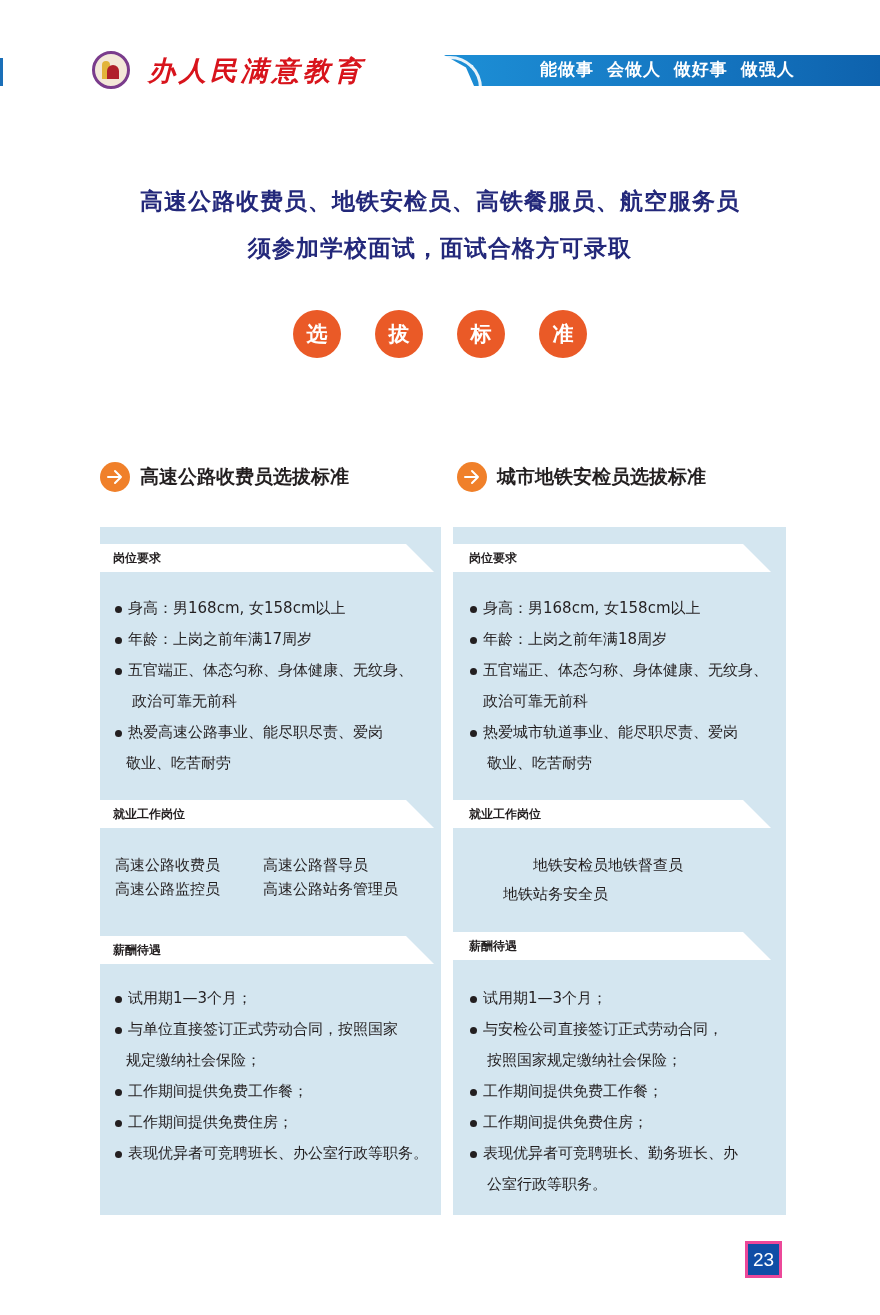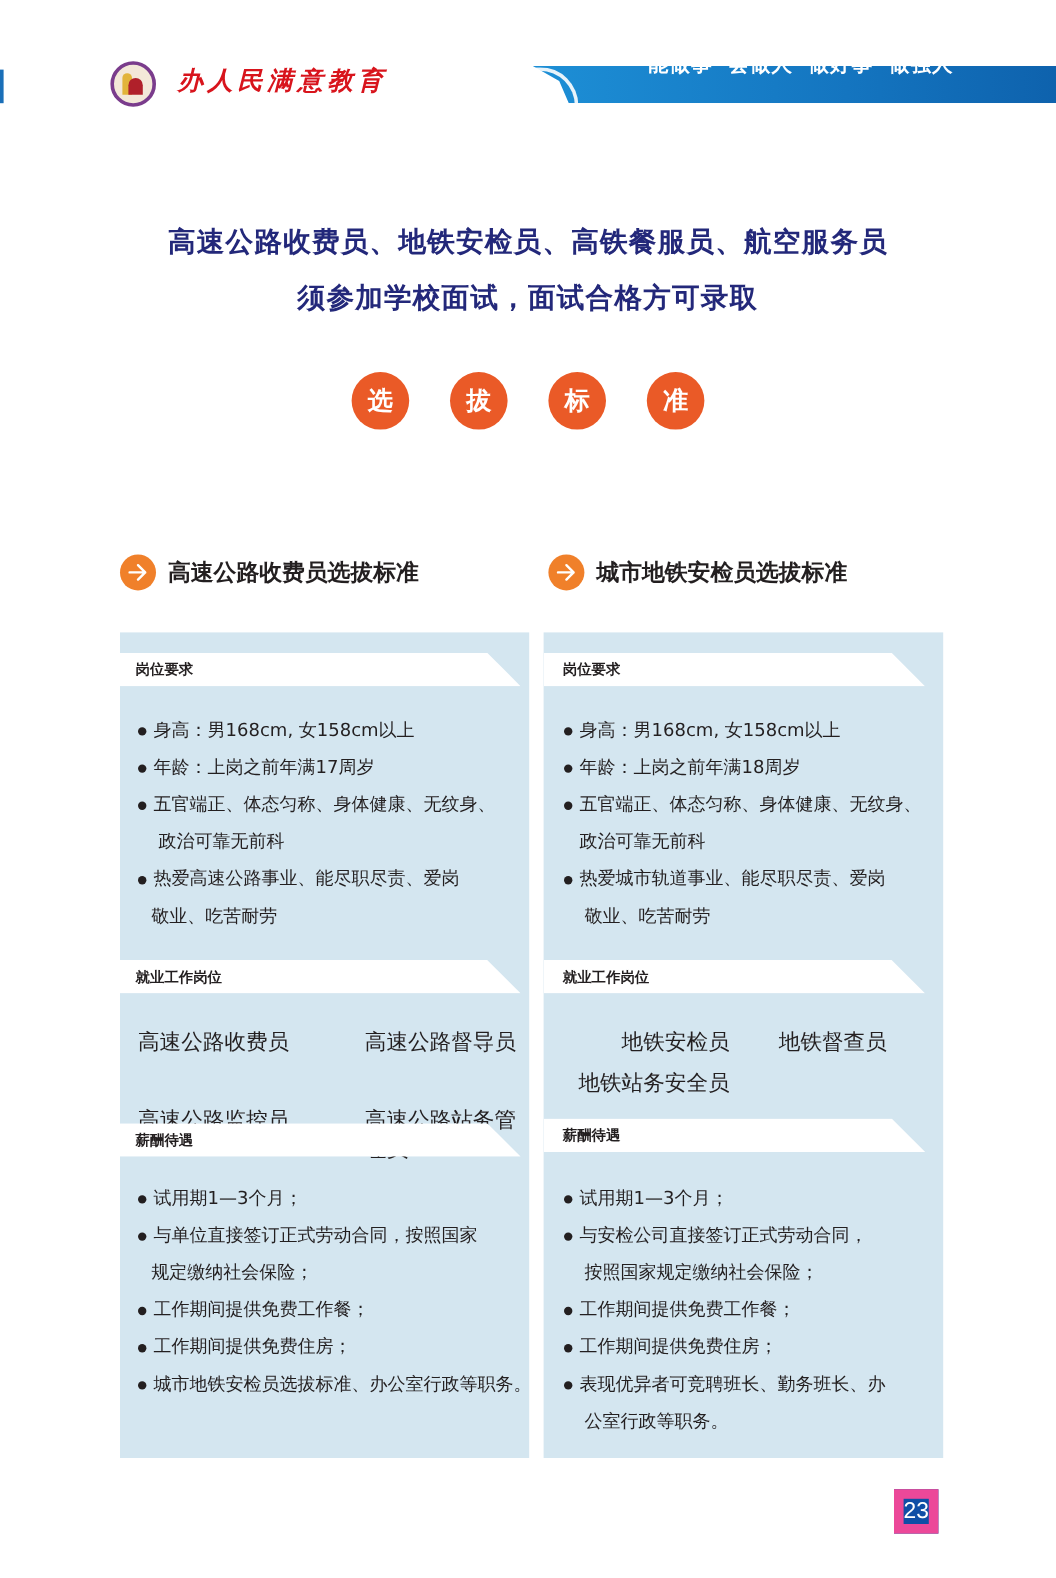--- a/index.html
+++ b/index.html
@@ -7,28 +7,28 @@
   body { position: relative; font-family: "DejaVu Sans", "Liberation Sans", sans-serif; color: #231f20; }
 
   .left-tick { position: absolute; left: 0; top: 58px; width: 3px; height: 28px; background: #1a6fb8; }
 
   .logo { position: absolute; left: 92px; top: 51px; width: 38px; height: 38px; border-radius: 50%;
           background: #f3e8d8; border: 3px solid #7a3c8c; display: flex; align-items: center; justify-content: center; }
   .logo-inner { width: 22px; height: 22px; position: relative; }
   .logo-inner .a { position: absolute; left: 2px; top: 2px; width: 8px; height: 18px; background: #e2b43a; border-radius: 4px 4px 0 0; }
   .logo-inner .b { position: absolute; left: 7px; top: 6px; width: 12px; height: 14px; background: #b0202a; border-radius: 6px 6px 0 0; }
   .brand-text { position: absolute; left: 148px; top: 53px; font-family: "DejaVu Serif", "Liberation Serif", serif;
-                font-size: 21px; font-weight: bold; font-style: italic; color: #d8141c; letter-spacing: 4px; }
+                font-size: 27px; font-weight: bold; font-style: italic; color: #d8141c; letter-spacing: 4px; }
 
   .slogan-band { position: absolute; left: 444px; top: 55px; width: 436px; height: 31px;
                  background: linear-gradient(90deg, #1d8fd6 0%, #1475c0 60%, #0e62ad 100%);
                  clip-path: polygon(0 0, 100% 0, 100% 100%, 30px 100%, 22px 40%); }
   .slogan-curve { position: absolute; left: 446px; top: 56px; width: 36px; height: 32px;
                   border-top: 3px solid #ffffff; border-right: 3px solid #ffffff; border-radius: 0 36px 0 0; opacity: .9; }
-  .slogan-text { position: absolute; left: 540px; top: 42px; font-size: 17px; font-weight: bold; color: #ffffff; letter-spacing: 1px; word-spacing: 6px; white-space: nowrap; }
+  .slogan-text { position: absolute; left: 540px; top: 58px; font-size: 17px; font-weight: bold; color: #ffffff; letter-spacing: 1px; word-spacing: 6px; white-space: nowrap; }
 
   .headline { position: absolute; left: 0; width: 880px; text-align: center; color: #23287a; font-weight: bold; font-size: 23px; letter-spacing: 1px; }
   .headline.l1 { top: 186px; }
   .headline.l2 { top: 233px; }
 
   .badges { position: absolute; top: 310px; left: 0; width: 880px; display: flex; justify-content: center; gap: 34px; }
   .badge { width: 48px; height: 48px; border-radius: 50%; background: #ea5a27; color: #ffffff; font-size: 21px; font-weight: bold;
            display: flex; align-items: center; justify-content: center; }
 
   .col-title { position: absolute; top: 462px; display: flex; align-items: center; gap: 10px; font-size: 19px; font-weight: bold; color: #231f20; }
@@ -43,25 +43,25 @@
               color: #231f20; line-height: 28px; padding-left: 13px;
               clip-path: polygon(0 0, calc(100% - 28px) 0, 100% 100%, 0 100%); }
   .panel.left .sec-head { width: 334px; }
   .panel.right .sec-head { width: 318px; padding-left: 16px; }
 
   .bullets { position: absolute; left: 14px; list-style: none; font-size: 15px; color: #231f20; }
   .bullets li { position: relative; padding-left: 14px; line-height: 31px; }
   .bullets li::before { content: ""; position: absolute; left: 1px; top: 13px; width: 7px; height: 7px; border-radius: 50%; background: #231f20; }
   .bullets li .cont { display: block; line-height: 31px; }
 
-  .jobs { position: absolute; left: 15px; font-size: 18px; color: #231f20; display: grid; row-gap: 5px; gap: 41px; }
+  .jobs { position: absolute; left: 15px; font-size: 15px; color: #231f20; display: grid; row-gap: 5px; }
   .panel.left .jobs { grid-template-columns: 148px auto; }
   .panel.right .jobs { grid-template-columns: 138px auto; left: 17px; row-gap: 10px; text-align: right; }
 
-  .page-num { position: absolute; left: 745px; top: 1241px; width: 37px; height: 37px; background: #0f4ea6; border: 8px solid #ec4899;
+  .page-num { position: absolute; left: 745px; top: 1241px; width: 37px; height: 37px; background: #0f4ea6; border: 3px solid #ec4899;
               color: #ffffff; font-size: 19px; display: flex; align-items: center; justify-content: center; font-family: "Liberation Sans", sans-serif; }
 </style>
 </head>
 <body>
 
 <div class="left-tick"></div>
 <div class="logo">
   <div class="logo-inner">
       <div class="a"></div>
       <div class="b"></div>
@@ -116,21 +116,21 @@
     <span>高速公路监控员</span>
     <span>高速公路站务管理员</span>
   </div>
 
   <div class="sec-head" style="top:409px;">薪酬待遇</div>
   <ul class="bullets" style="top:456px;">
     <li><span>试用期1—3个月；</span></li>
     <li><span>与单位直接签订正式劳动合同，按照国家</span><span class="cont" style="margin-left:-2px;">规定缴纳社会保险；</span></li>
     <li><span>工作期间提供免费工作餐；</span></li>
     <li><span>工作期间提供免费住房；</span></li>
-    <li style="white-space:nowrap;"><span>城市地铁安检员选拔标准、办公室行政等职务。</span></li>
+    <li style="white-space:nowrap;"><span>表现优异者可竞聘班长、办公室行政等职务。</span></li>
   </ul>
 </div>
 
 <div class="panel right">
   <div class="sec-head" style="top:17px;">岗位要求</div>
   <ul class="bullets" style="top:66px; left:16px;">
     <li><span>身高：男168cm, 女158cm以上</span></li>
     <li><span>年龄：上岗之前年满18周岁</span></li>
     <li style="white-space:nowrap;"><span>五官端正、体态匀称、身体健康、无纹身、</span><span class="cont" style="margin-left:0;">政治可靠无前科</span></li>
     <li><span>热爱城市轨道事业、能尽职尽责、爱岗</span><span class="cont" style="margin-left:4px;">敬业、吃苦耐劳</span></li>

